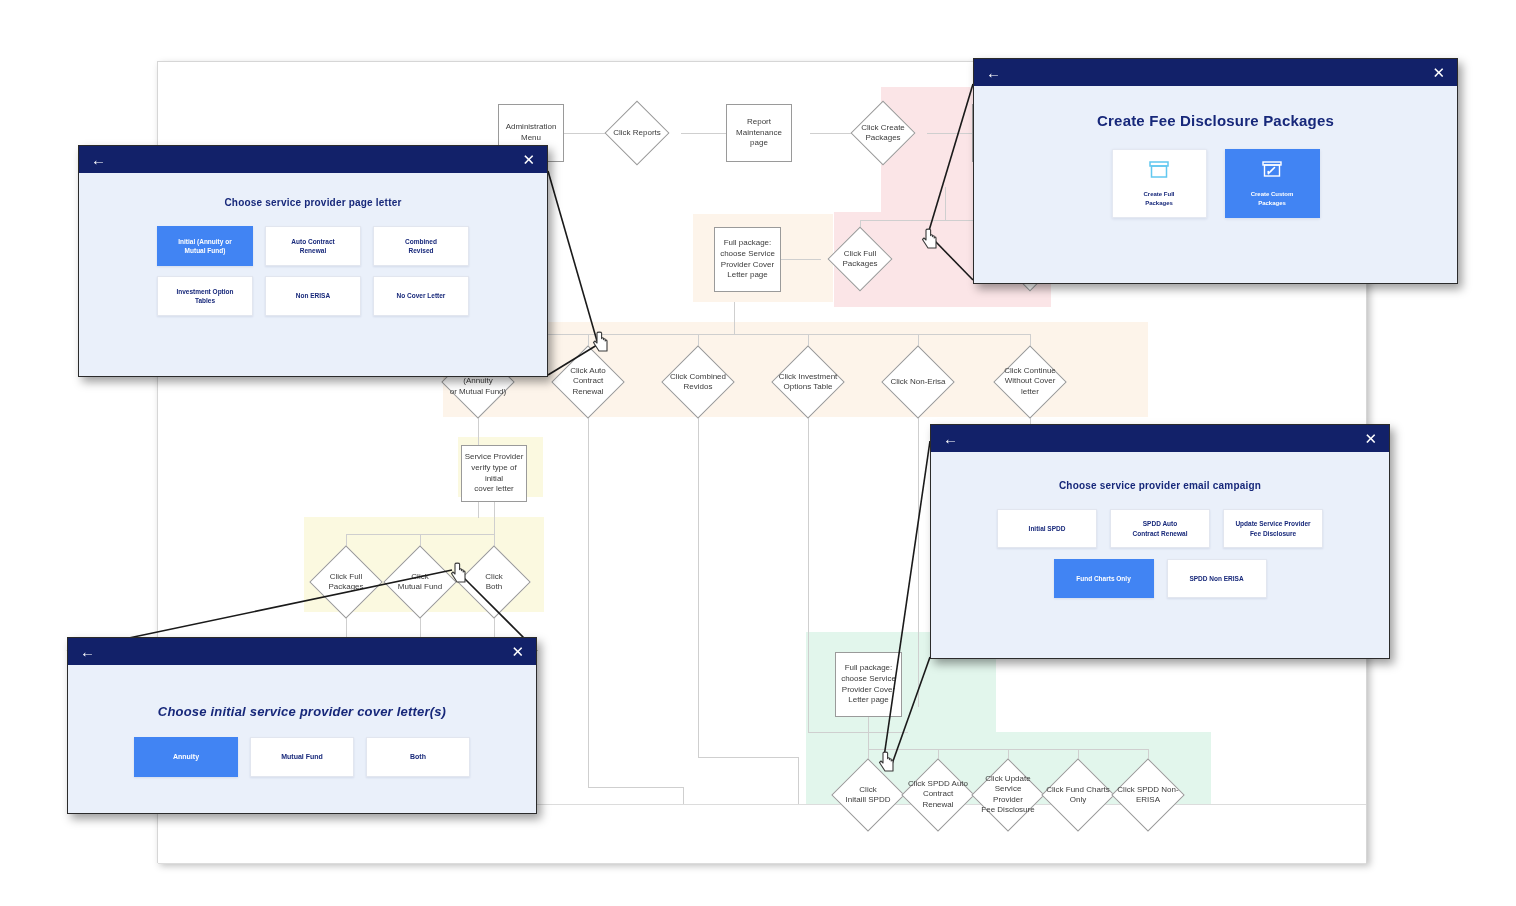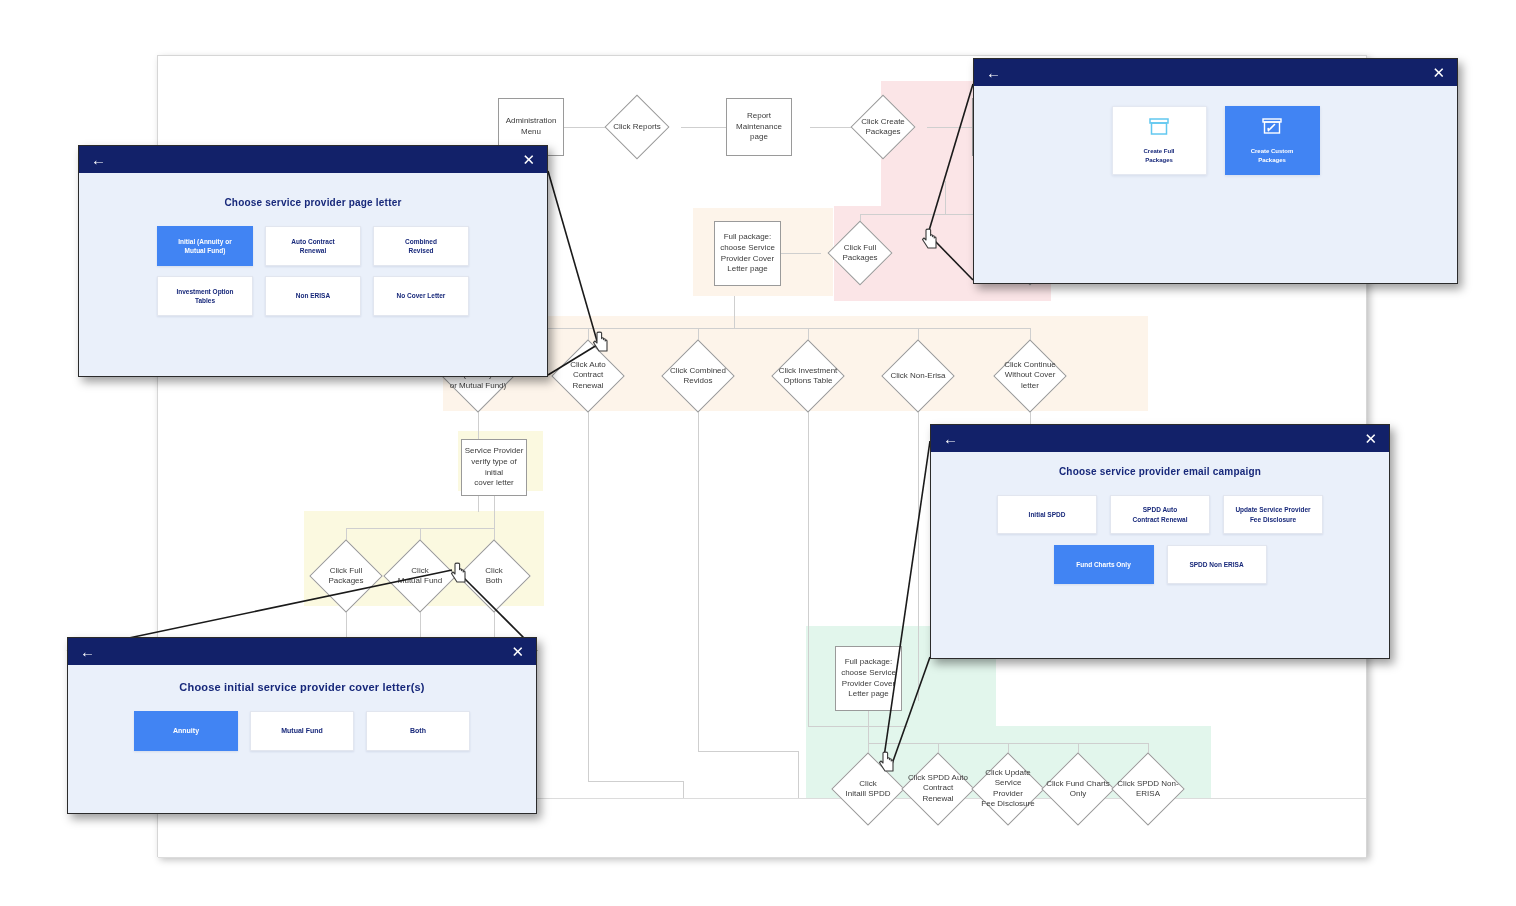--- a/index.html
+++ b/index.html
@@ -3,21 +3,21 @@
 <meta charset="utf-8">
 <style>
   html,body{margin:0;padding:0;}
   body{
     width:1516px;height:906px;background:#ffffff;
     font-family:"Liberation Sans", sans-serif;
     position:relative;overflow:hidden;
   }
   
   .canvas{
-    position:absolute;left:157px;top:55px;width:1208px;height:800px;
+    position:absolute;left:157px;top:61px;width:1208px;height:800px;
     background:#ffffff;border:1px solid #d6d6d6;
     box-shadow:3px 3px 7px rgba(0,0,0,.25);
   }
   .swimlane{position:absolute;background:#ffffff;border:1px solid #dcdcdc;}
   .band{position:absolute;}
 
   .node{
     position:absolute;background:#ffffff;border:1px solid #9a9a9a;
     display:flex;align-items:center;justify-content:center;text-align:center;
     color:#3b3b3b;font-size:8px;line-height:1.35;box-sizing:border-box;padding:2px;
@@ -87,27 +87,27 @@
   #dlgA .card.sel .lbl{color:#ffffff;}
 
   
   #dlgB{left:78px;top:145px;width:470px;height:232px;}
   #dlgB .dlg-title{font-size:10px;margin-top:24px;}
   #dlgB .opt-grid{gap:10px 12px;margin-top:18px;padding:0 28px;}
   #dlgB .opt{width:96px;height:40px;font-size:6.5px;padding:0 4px;}
 
   
   #dlgC{left:930px;top:424px;width:460px;height:235px;}
-  #dlgC .dlg-title{font-size:10px;margin-top:14px;}
+  #dlgC .dlg-title{font-size:10px;margin-top:28px;}
   #dlgC .opt-grid{gap:11px 13px;margin-top:18px;padding:0 20px;}
   #dlgC .opt{width:100px;height:39px;font-size:6.5px;padding:0 4px;}
 
   
   #dlgD{left:67px;top:637px;width:470px;height:177px;}
-  #dlgD .dlg-title{font-size:11px;margin-top:16px;}
+  #dlgD .dlg-title{font-size:13px;margin-top:39px;font-style:italic;}
   #dlgD .opt-grid{gap:12px;margin-top:18px;}
   #dlgD .opt{width:104px;height:40px;font-size:7px;}
 </style>
 </head>
 <body>
 
 <div class="canvas">
 
   <div class="band" style="left:723px;top:25px;width:170px;height:125px;background:#fbe5e7;"></div>
   <div class="band" style="left:676px;top:150px;width:217px;height:95px;background:#fbe5e7;"></div>
@@ -296,20 +296,21 @@
     </div>
   </div>
 </div>
 
 <div class="dlg" id="dlgA">
   <div class="dlg-bar">
     <span class="back">←</span>
     <span class="close">✕</span>
   </div>
   <div class="dlg-body">
+    <div class="dlg-title">Create Fee Disclosure Packages</div>
     <div class="card-row">
       <div class="card">
         <span>
           <svg width="22" height="20" viewBox="0 0 22 20">
             <rect x="2" y="2" width="18" height="4" fill="none" stroke="#62c8f0" stroke-width="1.5"></rect>
             <rect x="3.5" y="6" width="15" height="11" fill="none" stroke="#62c8f0" stroke-width="1.5"></rect>
           </svg>
         </span>
         <span class="lbl">Create Full<br>Packages</span>
       </div>

